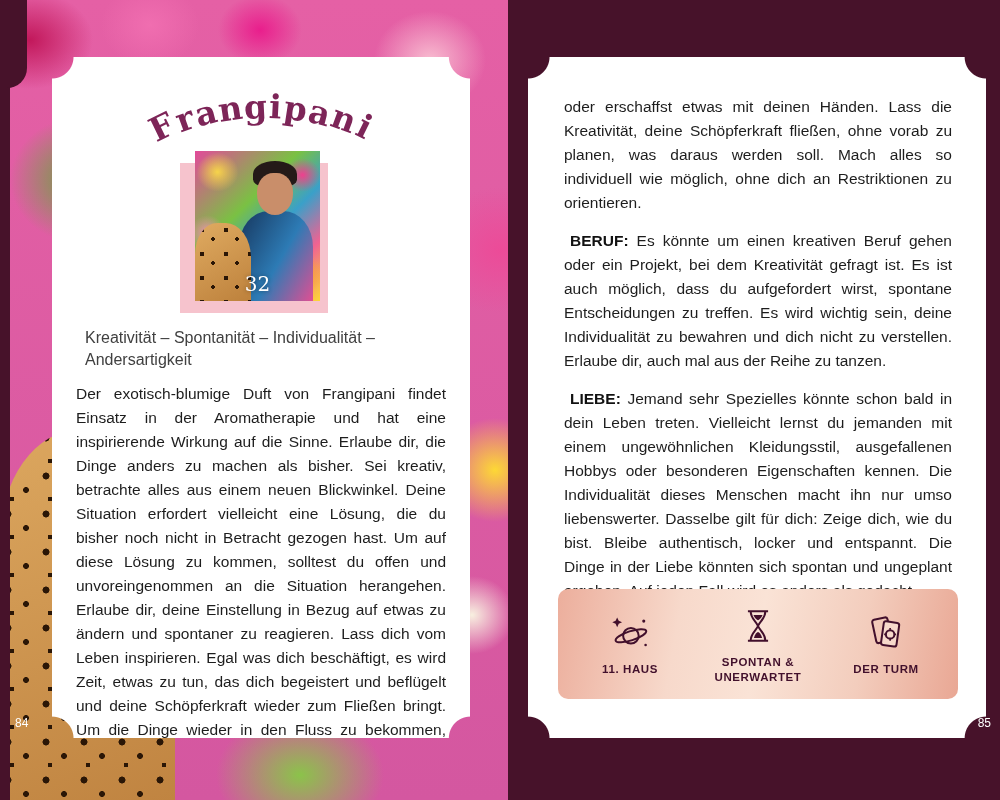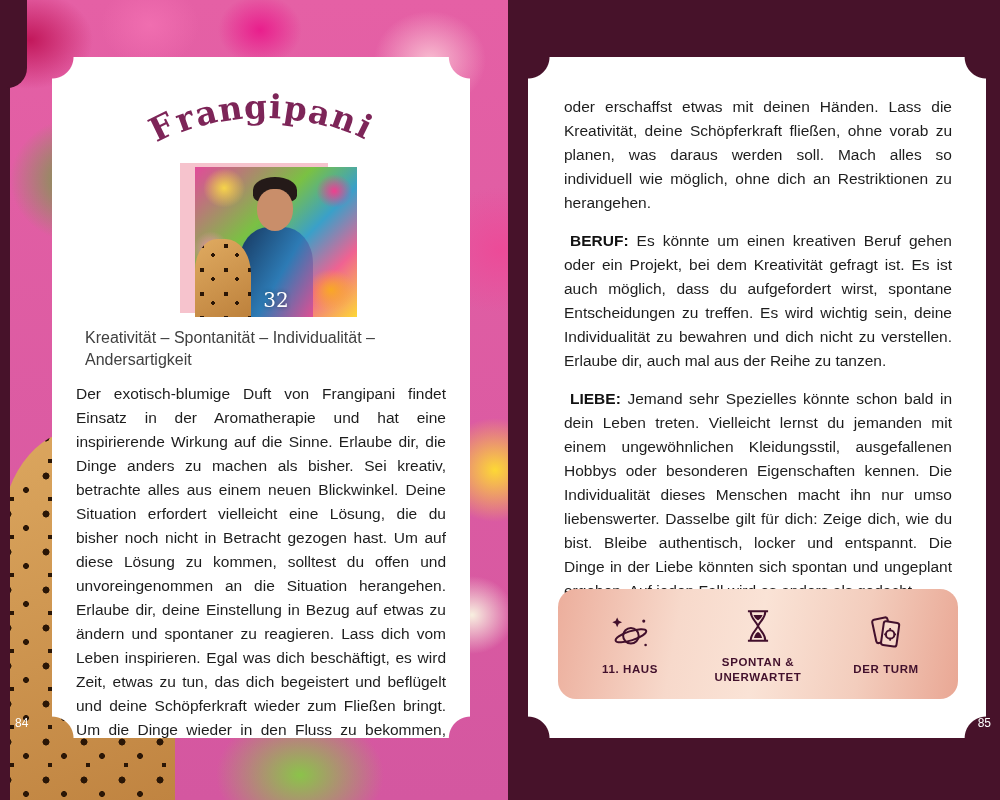--- a/index.html
+++ b/index.html
@@ -62,21 +62,21 @@
   .arch-title {
     height:62px; text-align:center; padding-top:4px;
     font-family:"DejaVu Serif", serif; font-weight:bold;
     font-size:33px; color:#7d2558; letter-spacing:1px; white-space:nowrap;
   }
   .arch-title span { display:inline-block; margin:0 0.5px; }
 
   .card-wrap   { position:relative; width:162px; height:162px; margin:6px auto 0; }
   .card-backing{ position:absolute; left:0; top:12px; width:148px; height:150px; background:#f6c3cd; }
   .card-photo  {
-    position:absolute; left:15px; top:16px; width:162px; height:150px; overflow:hidden;
+    position:absolute; left:15px; top:0; width:125px; height:150px; overflow:hidden;
     background-image:
       radial-gradient(30px 28px at 18% 14%, #f6d44a 0%, rgba(246,212,74,0) 70%),
       radial-gradient(26px 24px at 86% 16%, #ef3f8f 0%, rgba(239,63,143,0) 70%),
       radial-gradient(34px 30px at 84% 82%, #f9a825 0%, rgba(249,168,37,0) 70%),
       radial-gradient(26px 26px at 10% 55%, #f48fb1 0%, rgba(244,143,177,0) 70%),
       linear-gradient(135deg, #e24a9a 0%, #7ac143 38%, #3aa0c9 58%, #f06292 78%, #fdd835 100%);
   }
   .man-hair  { position:absolute; left:58px; top:10px;  width:44px; height:26px; background:#241a18; border-radius:50% 50% 30% 30%; }
   .man-face  { position:absolute; left:62px; top:22px;  width:36px; height:42px; background:#c98e6a; border-radius:45% 45% 50% 50%; }
   .man-torso { position:absolute; left:44px; top:60px;  width:74px; height:90px; background:linear-gradient(120deg,#16355c,#2d7bb5 55%,#e04f93); border-radius:40% 40% 0 0; }
@@ -104,21 +104,21 @@
 
   
   .page-right p {
     font-size:15.5px; line-height:24px; color:#1d1d1d;
     text-align:justify; hyphens:auto; margin-bottom:14px;
   }
   .page-right p b { color:#111;margin-left:6px; }
 
   .info-box {
     position:absolute; left:30px; right:28px; top:532px; height:110px;
-    border-radius:18px;
+    border-radius:10px;
     background:linear-gradient(100deg,#ecae9c 0%, #f7d9cb 30%, #fae3d6 50%, #f3cdbd 75%, #e9a794 100%);
     display:flex; align-items:center; justify-content:space-between; padding:0 8px;
   }
   .info-item { display:flex; flex-direction:column; align-items:center; gap:7px; width:132px; }
   .info-item svg { display:block; }
   .info-label {
     font-size:11.5px; font-weight:bold; letter-spacing:.6px; color:#42102c;
     text-align:center; text-transform:uppercase; line-height:15px; max-width:112px;
   }
 
@@ -151,21 +151,21 @@
         <div class="card-leopard"></div>
         <div class="card-number">32</div>
       </div>
     </div>
 
     <div class="keywords">Kreativität – Spontanität – Individualität – Andersartigkeit</div>
     <p class="body-text">Der exotisch-blumige Duft von Frangipani findet Einsatz in der Aromatherapie und hat eine inspirierende Wirkung auf die Sinne. Erlaube dir, die Dinge anders zu machen als bisher. Sei kreativ, betrachte alles aus einem neuen Blickwinkel. Deine Situation erfordert vielleicht eine Lösung, die du bisher noch nicht in Betracht gezogen hast. Um auf diese Lösung zu kommen, solltest du offen und unvoreingenommen an die Situation herangehen. Erlaube dir, deine Einstellung in Bezug auf etwas zu ändern und spontaner zu reagieren. Lass dich vom Leben inspirieren. Egal was dich beschäftigt, es wird Zeit, etwas zu tun, das dich begeistert und beflügelt und deine Schöpferkraft wieder zum Fließen bringt. Um die Dinge wieder in den Fluss zu bekommen, eignen sich kreative Projekte: Vielleicht malst du ein Bild</p>
   </div>
 
   <div class="page page-right">
-    <p>oder erschaffst etwas mit deinen Händen. Lass die Kreativität, deine Schöpferkraft fließen, ohne vorab zu planen, was daraus werden soll. Mach alles so individuell wie möglich, ohne dich an Restriktionen zu herangehen.</p>
+    <p>oder erschaffst etwas mit deinen Händen. Lass die Kreativität, deine Schöpferkraft fließen, ohne vorab zu planen, was daraus werden soll. Mach alles so individuell wie möglich, ohne dich an Restriktionen zu orientieren.</p>
     <p><b>BERUF:</b><span> Es könnte um einen kreativen Beruf gehen oder ein Projekt, bei dem Kreativität gefragt ist. Es ist auch möglich, dass du aufgefordert wirst, spontane Entscheidungen zu treffen. Es wird wichtig sein, deine Individualität zu bewahren und dich nicht zu verstellen. Erlaube dir, auch mal aus der Reihe zu tanzen.</span></p>
     <p><b>LIEBE:</b><span> Jemand sehr Spezielles könnte schon bald in dein Leben treten. Vielleicht lernst du jemanden mit einem ungewöhnlichen Kleidungsstil, ausgefallenen Hobbys oder besonderen Eigenschaften kennen. Die Individualität dieses Menschen macht ihn nur umso liebenswerter. Dasselbe gilt für dich: Zeige dich, wie du bist. Bleibe authentisch, locker und entspannt. Die Dinge in der Liebe könnten sich spontan und ungeplant ergeben. Auf jeden Fall wird es anders als gedacht.</span></p>
 
     <div class="info-box">
 
       <div class="info-item">
         <span>
           <svg width="44" height="44" viewBox="0 0 48 48" fill="none" stroke="#42102c" stroke-width="2.2">
             <circle cx="25" cy="27" r="8.5"></circle>
             <ellipse cx="25" cy="27" rx="17.5" ry="5" transform="rotate(-18 25 27)"></ellipse>

